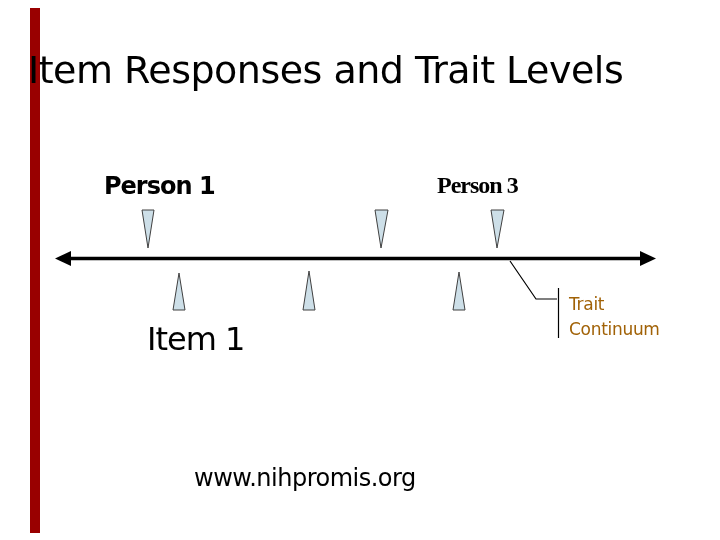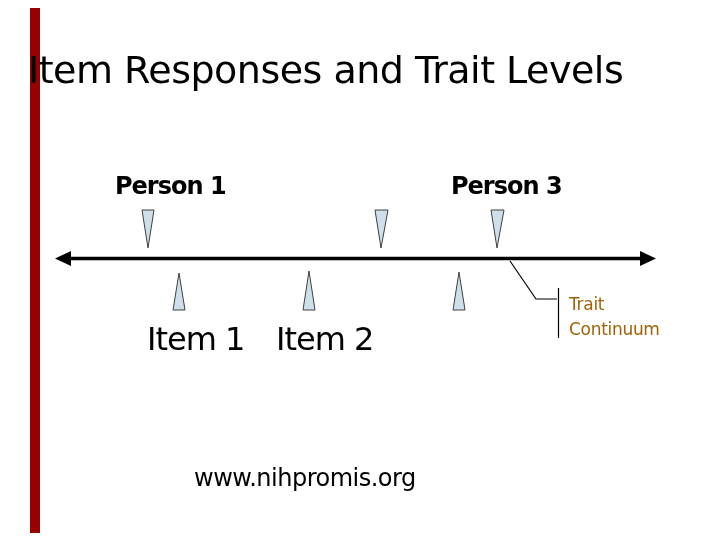--- a/index.html
+++ b/index.html
@@ -35,23 +35,23 @@
     letter-spacing: -0.5px;
     line-height: 1.3;
     font-weight: 500;
   }
   .person-label {
     top: 172px;
     font-size: 24px;
     letter-spacing: -1px;
     font-weight: 600;
   }
-  .person-1 { left: 115px; }
+  .person-1 { left: 104px; }
   .person-2 { left: 337px; }
-  .person-3 { left: 451px; }
+  .person-3 { left: 437px; font-family: Liberation Serif, serif; }
   .item-label {
     top: 320px;
     font-size: 32px;
     letter-spacing: -1px;
     font-weight: 400;
   }
   .item-1 { left: 147px; }
   .item-2 { left: 276px; }
   .item-3 { left: 436px; }
   .trait-label {
@@ -95,21 +95,20 @@
     <path d="M 510 261 L 536 299 L 557 299" fill="none" stroke-width="1.2" stroke="#000000"></path>
     <line x1="558.5" y1="288" x2="558.5" y2="338" stroke-width="1.2" stroke="#000000"></line>
   </svg>
 
   <div class="txt title">Item Responses and Trait Levels</div>
 
   <div class="txt person-label person-1">Person 1</div>
   <div class="txt person-label person-3">Person 3</div>
 
   <div class="txt item-label item-1">Item 1</div>
-  <div class="txt item-label item-2">Item 2</div>
 
   <div class="txt trait-label">
     <div>Trait</div>
     <div>Continuum</div>
   </div>
 
   <div class="txt footer">www.nihpromis.org</div>
 
 </div>
 

